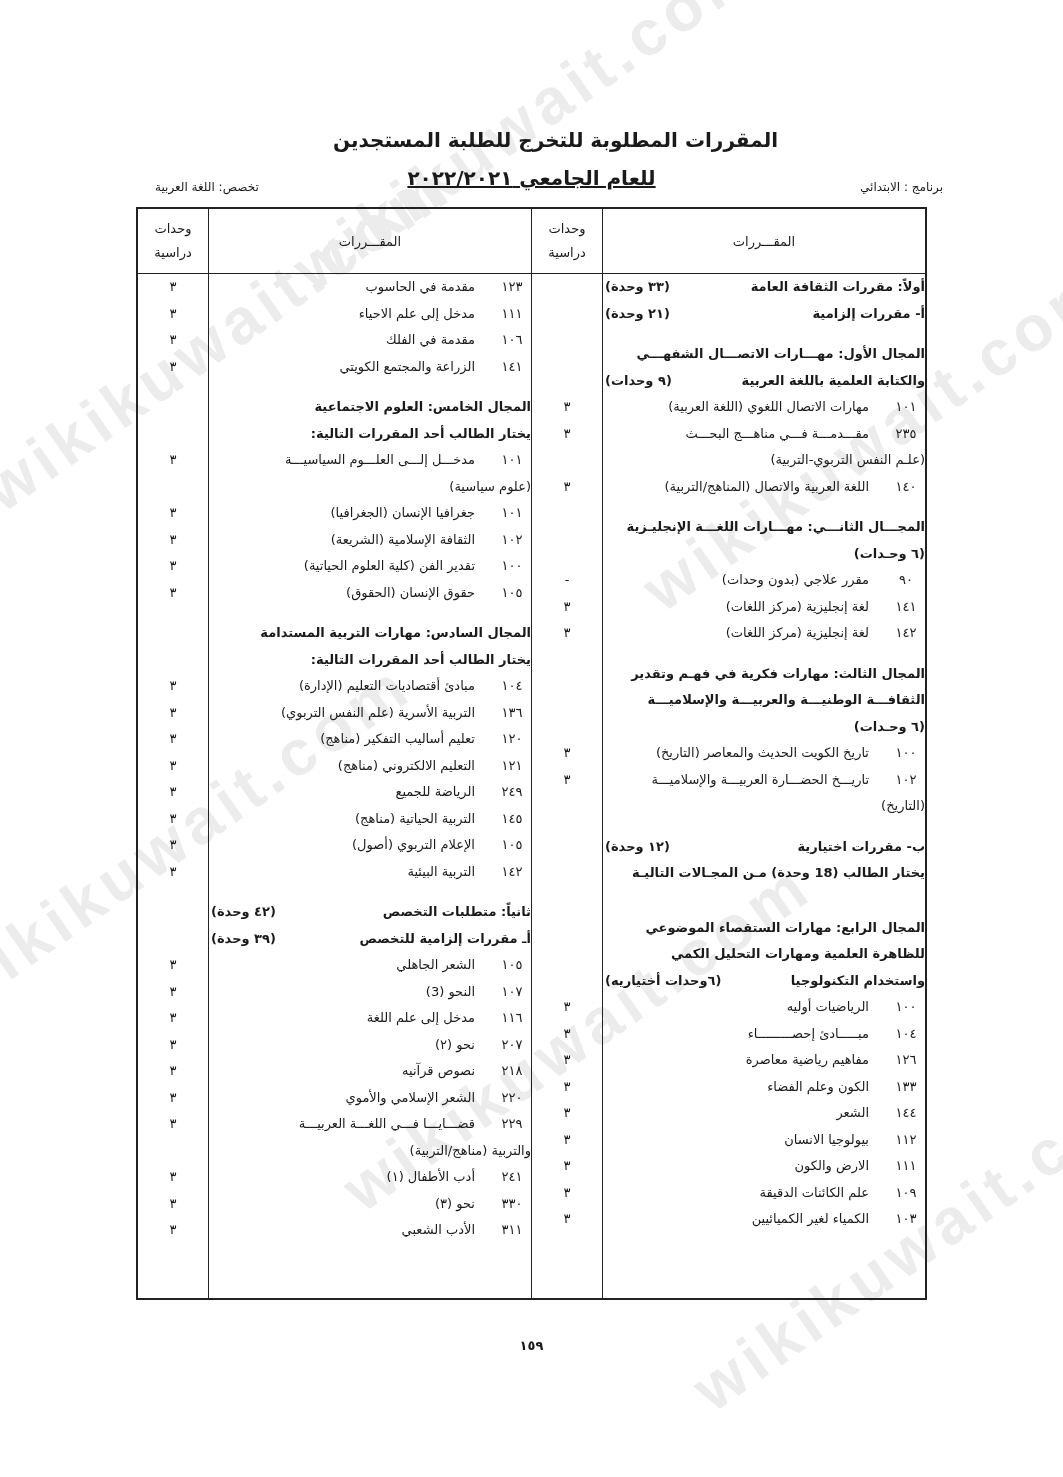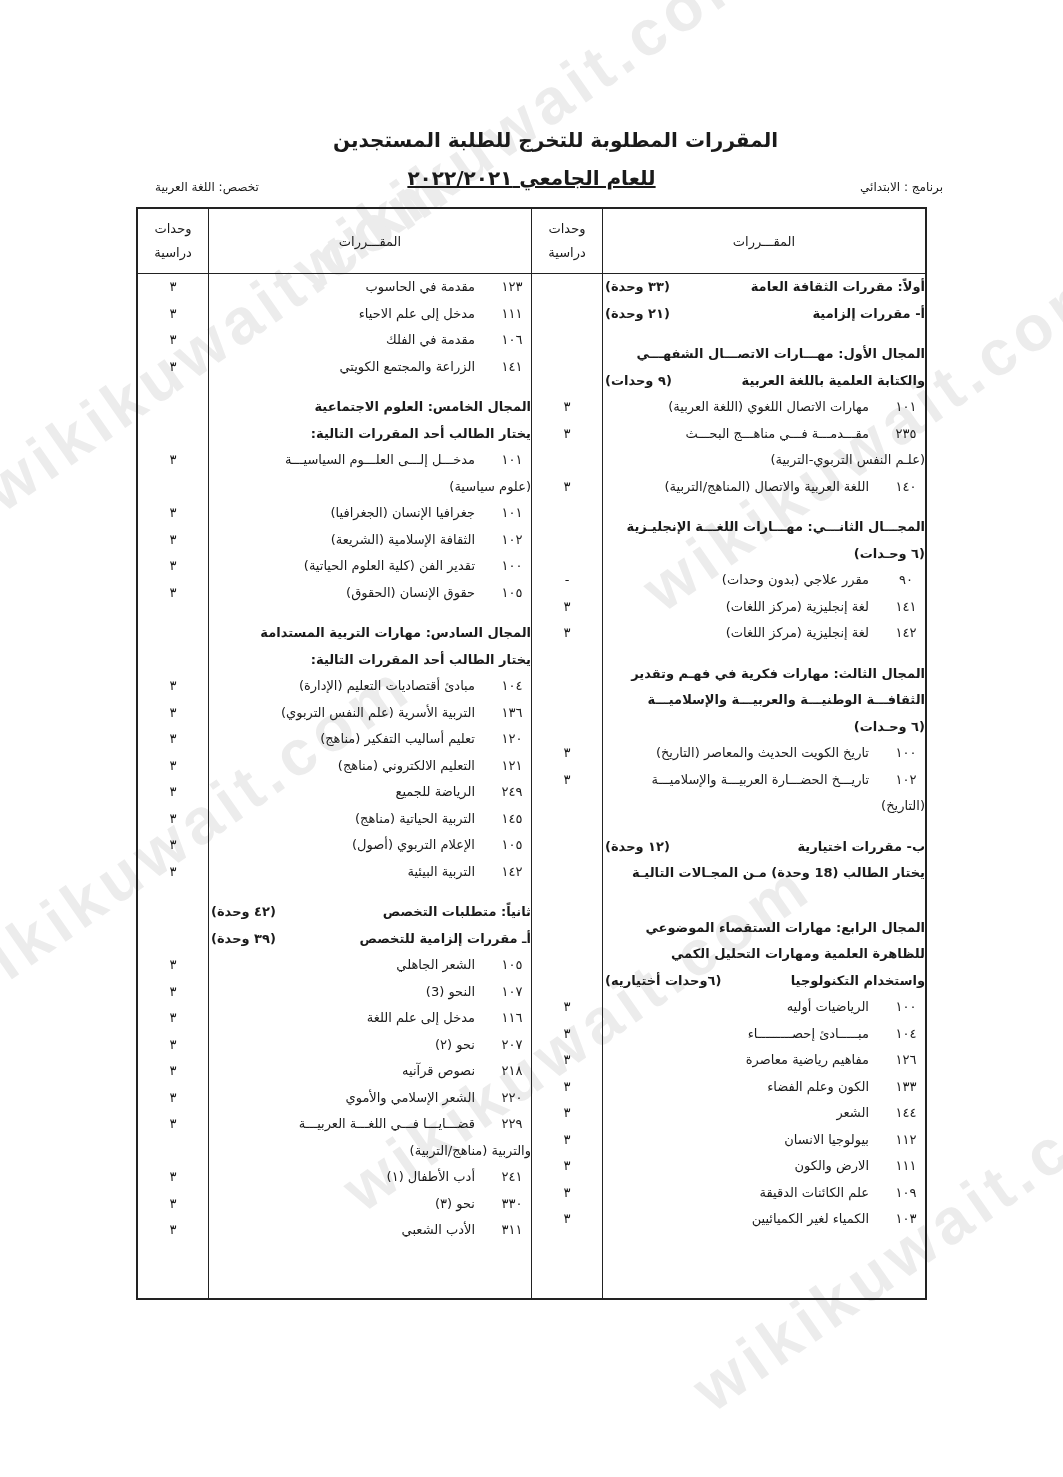--- a/index.html
+++ b/index.html
@@ -455,13 +455,14 @@
             <div class="u">٣</div>
             <div class="u"></div>
             <div class="u">٣</div>
             <div class="u">٣</div>
             <div class="u">٣</div>
           </td>
       </tr>
     </tbody>
   </table>
 
+  <div class="pnum">١٥٩</div>
 </div>
 
 </body></html>

